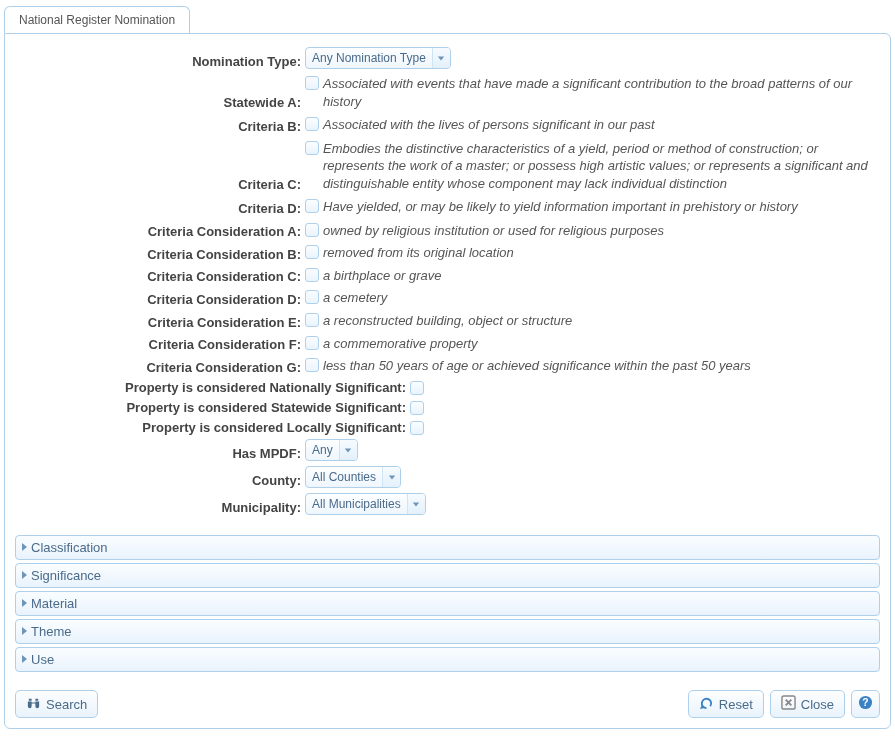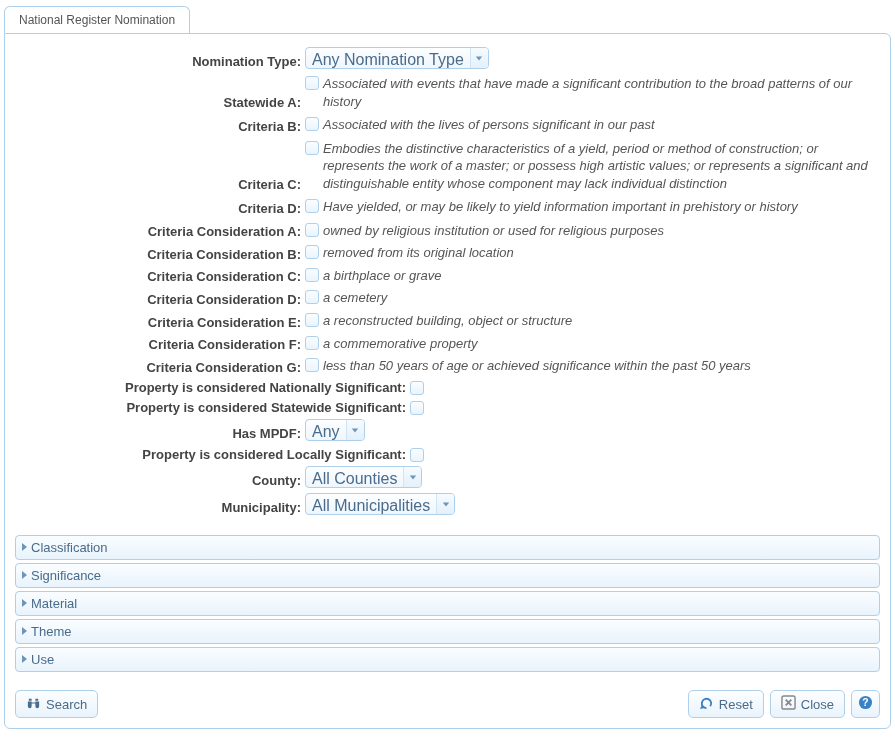--- a/index.html
+++ b/index.html
@@ -88,21 +88,21 @@
       border: 1px solid #aed0ea;
       border-radius: 4px;
       background: linear-gradient(#fdfeff, #eef6fd);
       height: 22px;
       overflow: hidden;
       cursor: pointer;
     }
     .combo-text {
       padding: 3px 6px 0 6px;
       color: #4a6b8a;
-      font-size: 16px;
+      font-size: 12px;
     }
     .combo-arrow {
       width: 18px;
       border-left: 1px solid #cfe4f5;
       display: flex;
       align-items: center;
       justify-content: center;
       background: linear-gradient(#f6fbff, #e3f0fb);
     }
     .combo-arrow svg { width: 8px; height: 8px; }
@@ -269,39 +269,39 @@
         <div class="form-value">
             <div class="checkbox"></div>
           </div>
       </div>
       <div class="form-row tight">
         <div class="form-label wide">Property is considered Statewide Significant:</div>
         <div class="form-value">
             <div class="checkbox"></div>
           </div>
       </div>
+      <div class="form-row tight">
+        <div class="form-label wide">Property is considered Locally Significant:</div>
+        <div class="form-value">
+            <div class="checkbox"></div>
+          </div>
+      </div>
+
       <div class="form-row">
         <div class="form-label">Has MPDF:</div>
         <div class="form-value">
           <div class="combo">
             <span class="combo-text">Any</span>
             <span class="combo-arrow">
                 <svg viewBox="0 0 10 10">
                   <path class="tri-down" d="M1 3 L9 3 L5 8 Z"></path>
                 </svg>
               </span>
           </div>
         </div>
-      </div>
-
-      <div class="form-row tight">
-        <div class="form-label wide">Property is considered Locally Significant:</div>
-        <div class="form-value">
-            <div class="checkbox"></div>
-          </div>
       </div>
 
       <div class="form-row">
         <div class="form-label">County:</div>
         <div class="form-value">
           <div class="combo">
             <span class="combo-text">All Counties</span>
             <span class="combo-arrow">
                 <svg viewBox="0 0 10 10">
                   <path class="tri-down" d="M1 3 L9 3 L5 8 Z"></path>

